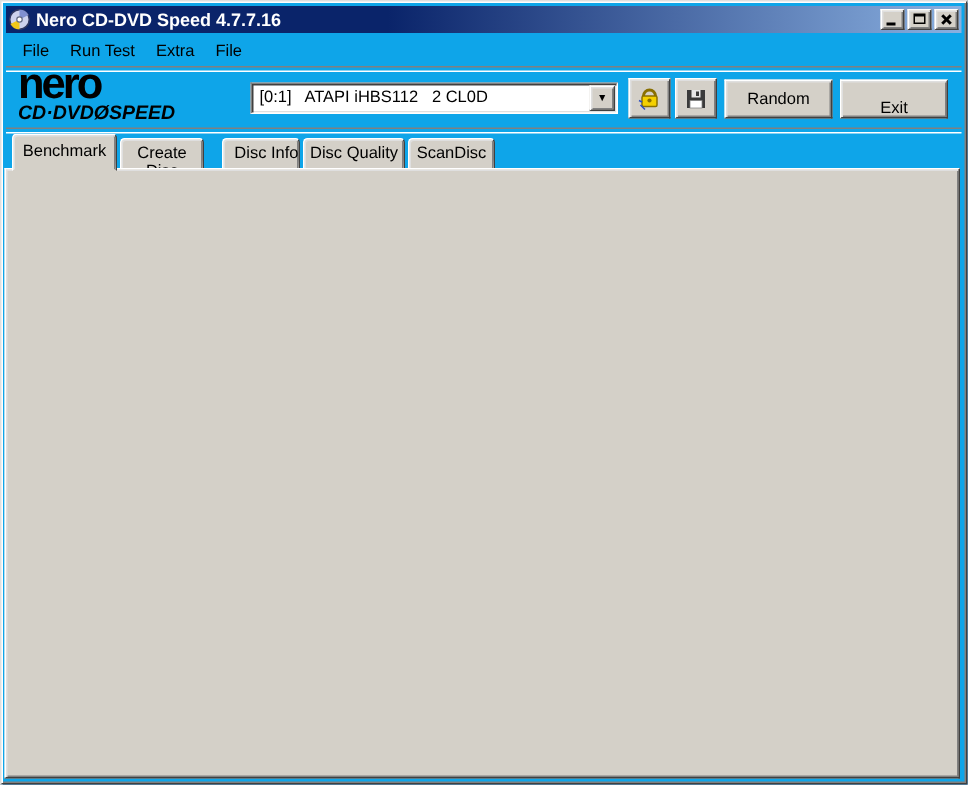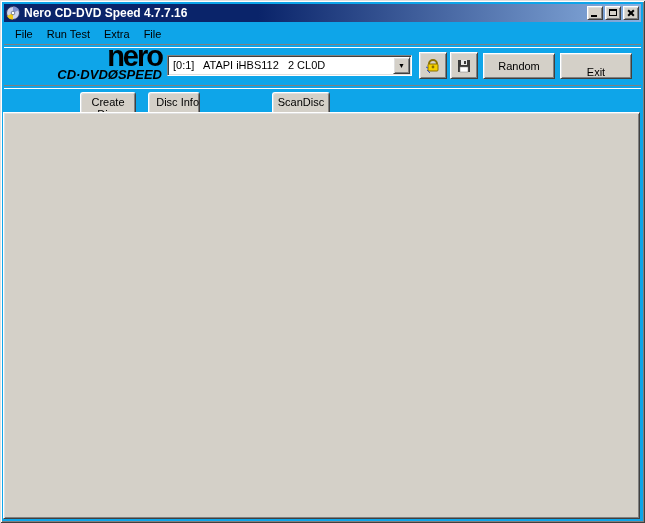--- a/index.html
+++ b/index.html
@@ -22,21 +22,21 @@
     box-shadow:inset 1px 1px 0 #dfdfdf, inset -1px -1px 0 #808080;box-sizing:border-box;}
   .glyph-min{position:absolute;left:3px;bottom:2px;width:6px;height:2px;background:#000;}
   .glyph-max{position:absolute;left:3px;top:2px;width:8px;height:7px;border:1px solid #000;border-top-width:2px;box-sizing:border-box;}
   .glyph-x1,.glyph-x2{position:absolute;left:3px;top:5px;width:8px;height:2px;background:#000;}
   .glyph-x1{transform:rotate(45deg);} .glyph-x2{transform:rotate(-45deg);}
   
   #menubar{position:absolute;left:4px;top:24px;width:637px;height:19px;display:flex;align-items:center;padding-left:4px;box-sizing:border-box;}
   .menu-item{padding:2px 7px;cursor:default;}
   .etch{position:absolute;left:4px;width:637px;height:2px;border-top:1px solid #808080;border-bottom:1px solid #fff;box-sizing:content-box;}
   
-  #logo{position:absolute;left:12px;top:44px;width:150px;height:28px;text-align:right;}
+  #logo{position:absolute;left:12px;top:44px;width:150px;height:28px;text-align:left;}
   #logo .l1{font-weight:bold;font-size:29px;letter-spacing:-2px;line-height:24px;}
   #logo .l2{font-weight:bold;font-style:italic;font-size:13px;letter-spacing:0px;line-height:14px;}
   #drive-combo{position:absolute;left:167px;top:55px;width:245px;height:21px;background:#fff;
     border:1px solid;border-color:#808080 #fff #fff #808080;
     box-shadow:inset 1px 1px 0 #404040, inset -1px -1px 0 #dfdfdf;box-sizing:border-box;}
   #drive-combo .cv{position:absolute;left:5px;top:3px;white-space:pre;}
   .combo-btn{position:absolute;right:1px;top:1px;width:17px;height:17px;background:#d4d0c8;
     border:1px solid;border-color:#fff #404040 #404040 #fff;
     box-shadow:inset 1px 1px 0 #dfdfdf, inset -1px -1px 0 #808080;box-sizing:border-box;
     display:flex;align-items:center;justify-content:center;font-size:7px;}
@@ -359,16 +359,18 @@
       </div>
       <div class="group" style="left: 473px; top: 306px; width: 71px; height: 107px; padding-top: 16px;">
         <span class="gtitle">DAE quality</span>
         <div class="lcd w-a"></div>
         <div class="flabel" style="margin-top: 9px;">Accurate</div>
         <div class="flabel">stream</div>
         <div id="dae-check"></div>
       </div>
     </div>
 
+<div class="tab active" style="left: 8px; width: 70px;">Benchmark</div>
     <div class="tab" style="left: 80px; width: 56px;">Create Disc</div>
     <div class="tab" style="left: 148px; width: 52px; text-align: right;">Disc Info</div>
+    <div class="tab" style="left: 202px; width: 68px;">Disc Quality</div>
     <div class="tab" style="left: 272px; width: 58px;">ScanDisc</div>
   </div>
 
 </body></html>

